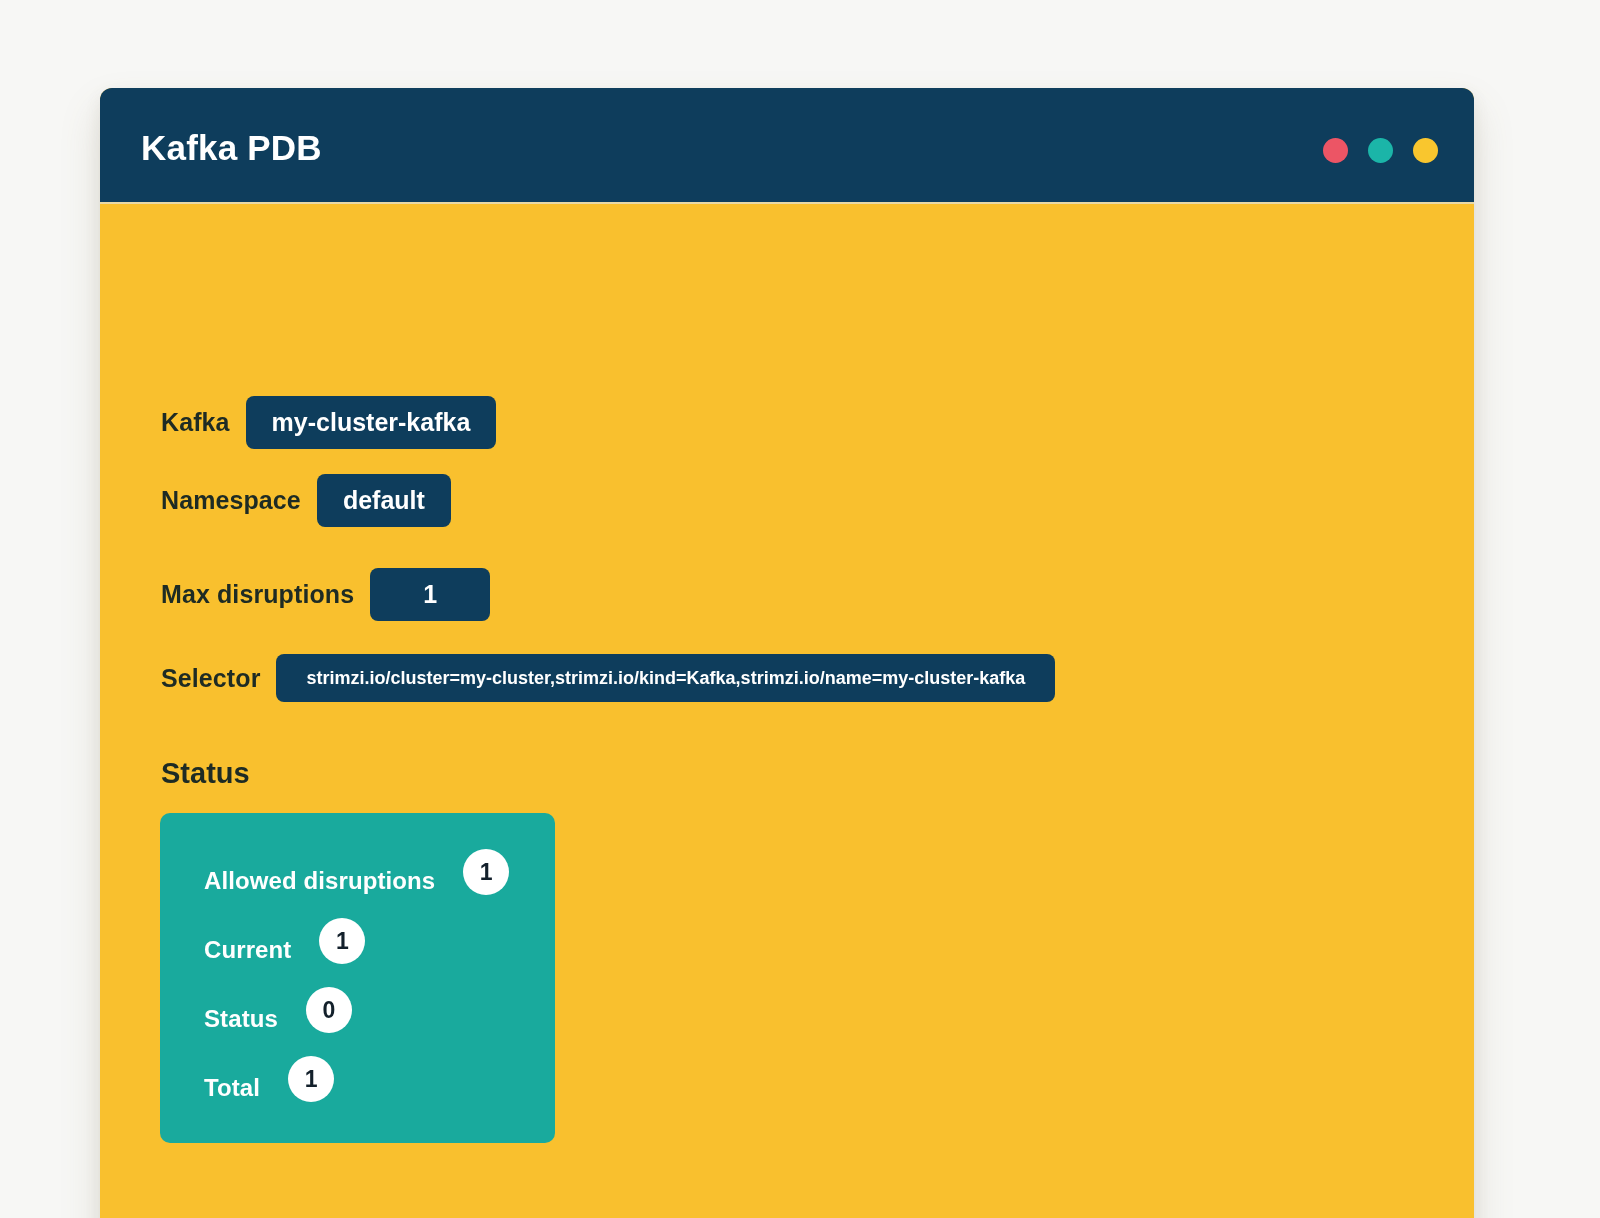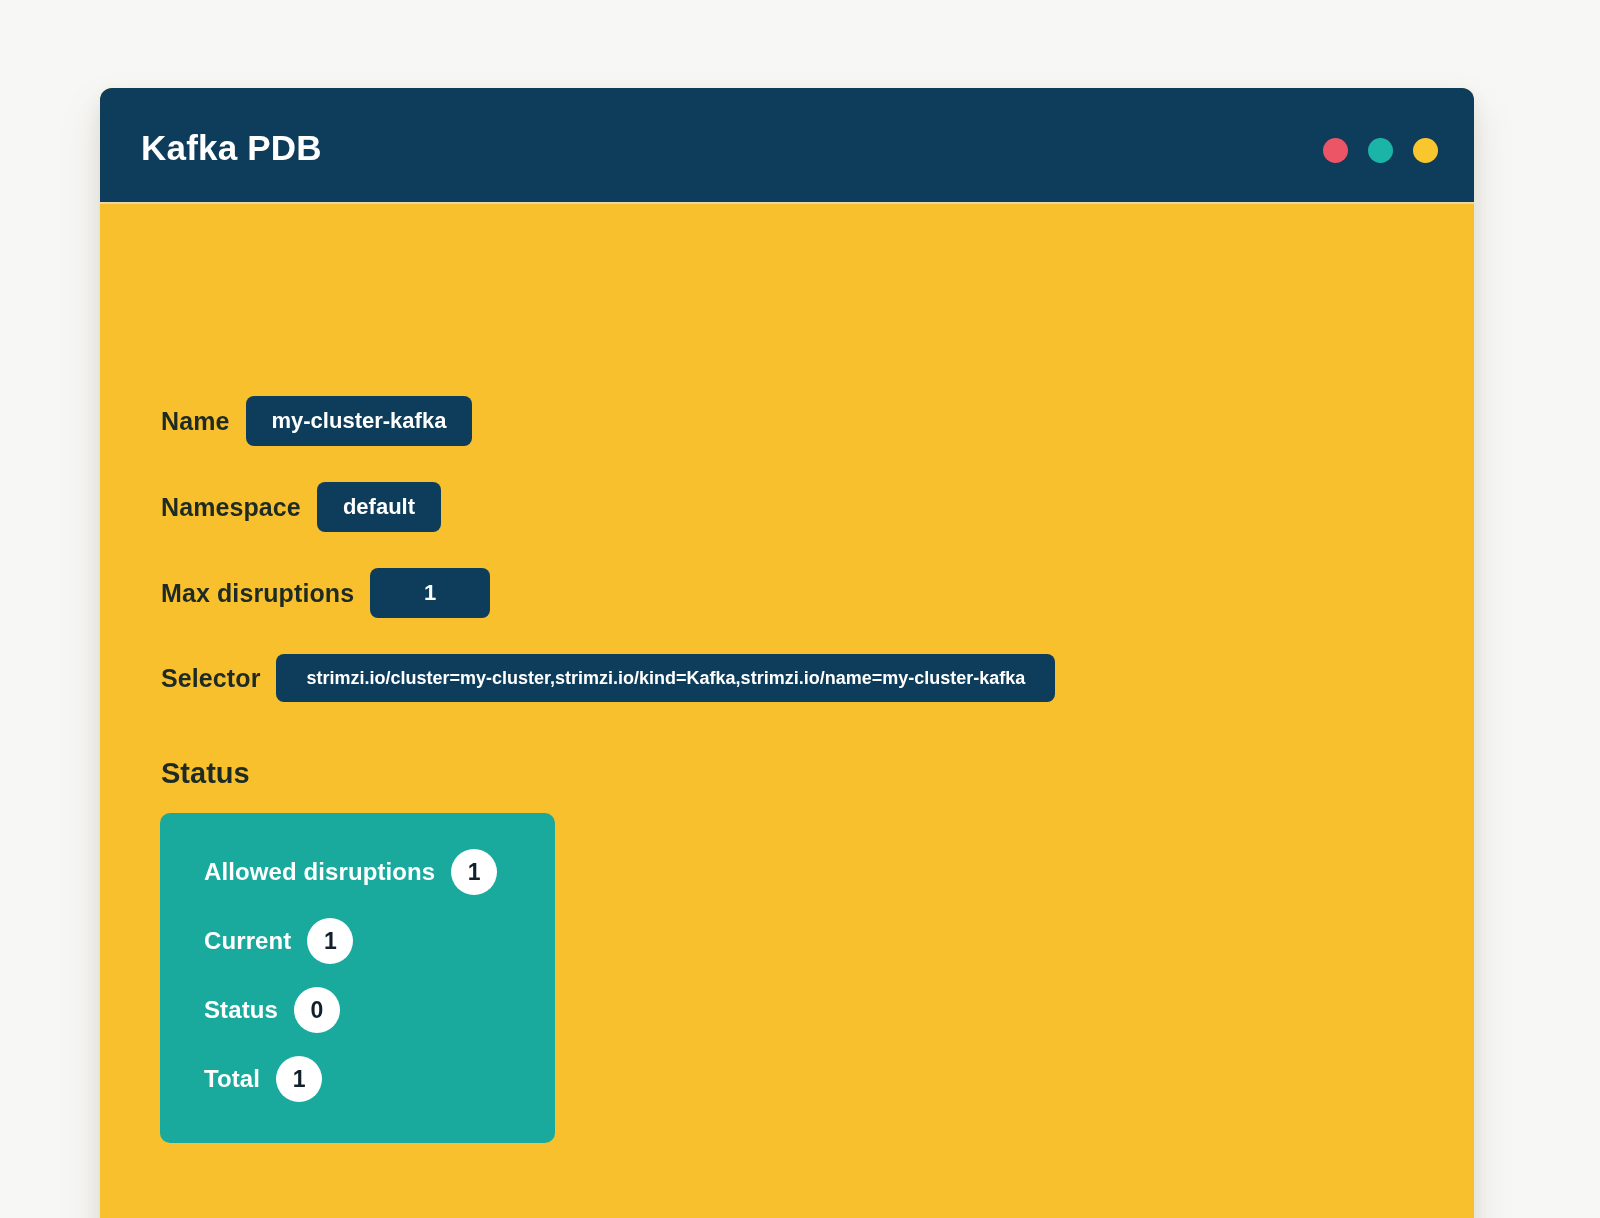--- a/index.html
+++ b/index.html
@@ -89,40 +89,40 @@
   .field-label {
     font-size: 25px;
     font-weight: bold;
     color: #1e2b24;
     letter-spacing: 0.1px;
   }
 
   .field-value {
     background: #0e3d5c;
     color: #ffffff;
-    font-size: 22px;
+    font-size: 25px;
     font-weight: bold;
     border-radius: 8px;
     padding: 14px 26px;
     line-height: 1;
     display: inline-block;
     box-sizing: border-box;
     text-align: center;
   }
   .field-value.num {
     min-width: 120px;
   }
   .field-value.selector {
     padding: 15px 30px;
     font-size: 18px;
     text-align: right;
   }
 
   .row-name      { left: 61px; top: 192px; }
-  .row-namespace { left: 61px; top: 278px; }
+  .row-namespace { left: 61px; top: 270px; }
   .row-max       { left: 61px; top: 364px; }
   .row-selector  { left: 61px; top: 450px; }
 
   .status-heading {
     position: absolute;
     left: 61px;
     top: 553px;
     font-size: 29px;
     font-weight: bold;
     color: #1e2b24;
@@ -135,22 +135,22 @@
     width: 395px;
     height: 330px;
     background: #19aa9d;
     border-radius: 10px;
     box-sizing: border-box;
     padding: 36px 0 0 44px;
   }
 
   .status-row {
     display: flex;
-    align-items: center;
-    gap: 16px;
+    align-items: flex-end;
+    gap: 28px;
     margin-bottom: 23px;
     white-space: nowrap;
   }
 
   .status-label {
     font-size: 24px;
     font-weight: bold;
     color: #ffffff;
     letter-spacing: 0.1px;
   }
@@ -182,21 +182,21 @@
       <div class="window-dots">
         <span class="dot dot-close"></span>
         <span class="dot dot-min"></span>
         <span class="dot dot-max"></span>
       </div>
     </div>
 
     <div class="window-body">
 
       <div class="field-row row-name">
-        <span class="field-label">Name</span>
+        <span class="field-label">Kafka</span>
         <span class="field-value">my-cluster-kafka</span>
       </div>
 
       <div class="field-row row-namespace">
         <span class="field-label">Namespace</span>
         <span class="field-value">default</span>
       </div>
 
       <div class="field-row row-max">
         <span class="field-label">Max disruptions</span>

